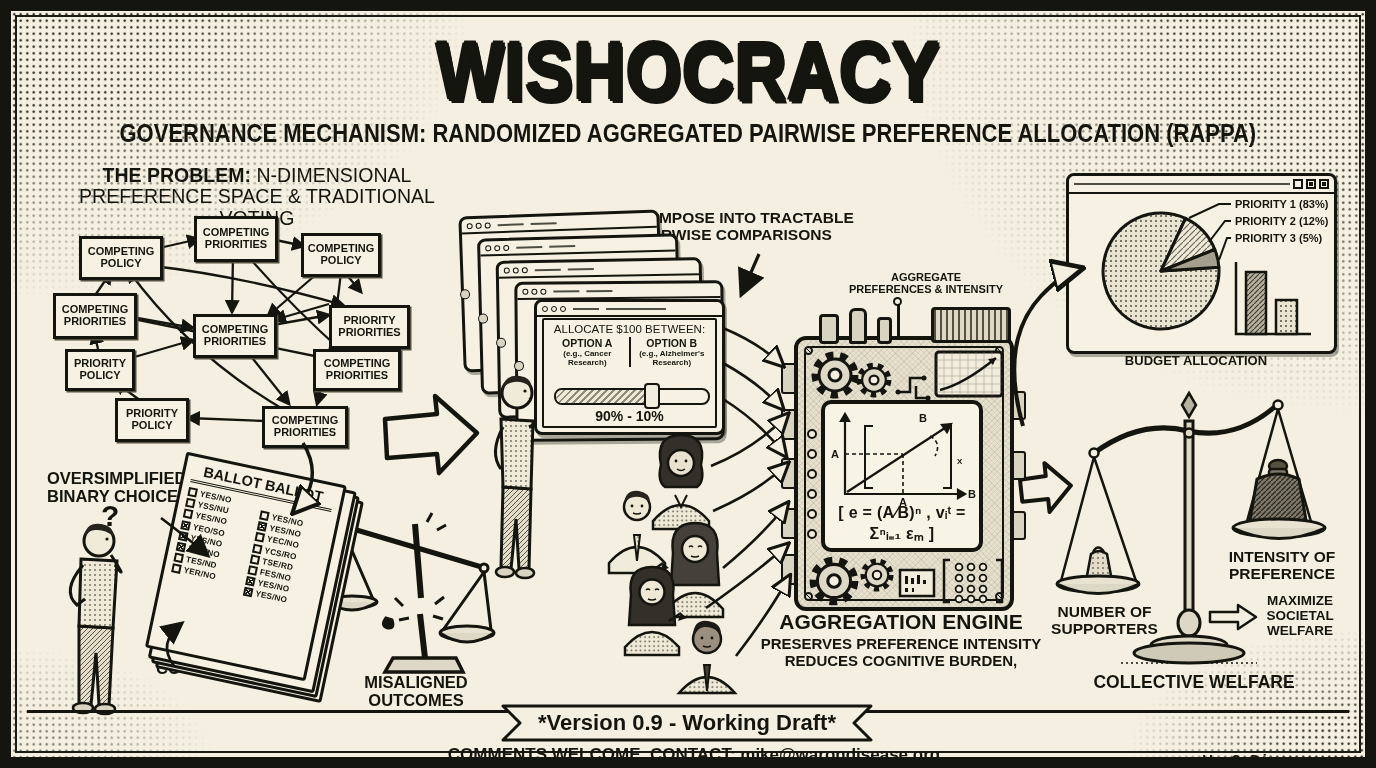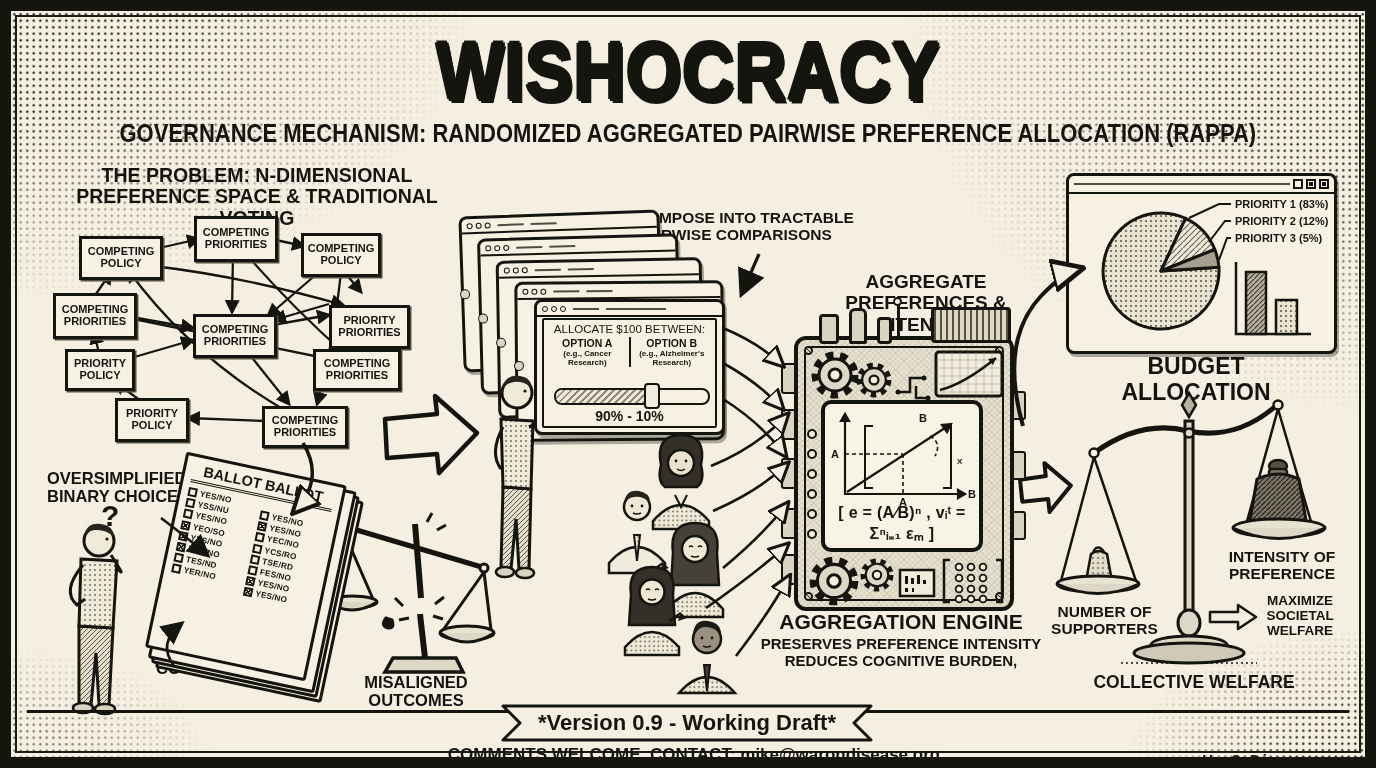--- a/index.html
+++ b/index.html
@@ -6,21 +6,21 @@
   #poster{position:relative;width:1376px;height:768px;overflow:hidden;background:#f4efe0;
     border:11px solid #151510;box-sizing:border-box;font-family:"Liberation Sans",sans-serif;color:#15150f;}
   .a{position:absolute}
   .ht{position:absolute;background-image:radial-gradient(#3a3a30 1.1px,transparent 1.4px);background-size:6.5px 6.5px;pointer-events:none}
   .inner-line{position:absolute;inset:4px;border:2px solid #1b1b15;pointer-events:none}
   .cond{display:inline-block;transform:scaleX(.88);transform-origin:center;white-space:nowrap}
   .ctr{text-align:center}
   #title{left:0;top:14px;width:100%;text-align:center;font-size:81px;font-weight:700;letter-spacing:1px;
     text-shadow:2px 0 #15150f,-2px 0 #15150f,0 2px #15150f,0 -2px #15150f,2px 2px #15150f,3px 4px 0 #15150f;}
   #subtitle{left:0;top:108px;width:100%;text-align:center;font-size:25px;font-weight:700}
-  .sechead{font-size:19.5px;font-weight:700;line-height:1.1}
+  .sechead{font-size:19.5px;font-weight:400;line-height:1.1}
   .node{position:absolute;border:3px solid #15150f;background:#f6f1e2;display:flex;align-items:center;justify-content:center;
     text-align:center;font-weight:700;font-size:11px;line-height:1.05;padding:1px;box-shadow:1.5px 1.5px 0 #55503f;z-index:5}
   .lbl{font-weight:700;line-height:1.12}
   svg{overflow:visible}
   
   .win{position:absolute;border:3px solid #15150f;border-radius:8px;background:#f6f1e2;box-shadow:2px 3px 0 rgba(30,30,20,.35)}
   .tb{height:13px;border-bottom:2.5px solid #15150f;display:flex;align-items:center;gap:3px;padding:0 5px}
   .dot{width:6px;height:6px;border:1.8px solid #15150f;border-radius:50%;box-sizing:border-box}
   .tbl{height:2px;background:#15150f;flex:0 0 26px;margin-left:4px;opacity:.75}
   
@@ -420,21 +420,21 @@
       <circle cx="28" cy="26" r="14" fill="#9b9080" stroke="#15150f" stroke-width="2.5"></circle>
       <path d="M 14,22 Q 15,6 29,8 Q 42,10 42,21 Q 34,13 25,14 Q 17,15 14,22 Z" fill="#1d1b15"></path>
       <circle cx="23" cy="25" r="1.4" fill="#15150f"></circle>
         <circle cx="33" cy="25" r="1.4" fill="#15150f"></circle>
         <path d="M 24,33 q 4,2 8,0" stroke="#15150f" stroke-width="1.5" fill="none"></path>
       <path d="M 0,80 Q 28,48 56,80 L 56,80 L 0,80 Z" fill="url(#pb-dot)" stroke="#15150f" stroke-width="2.5"></path>
       <path d="M 25,52 L 28,78 L 31,52 Z" fill="#45413a" stroke="#15150f" stroke-width="2"></path>
     </g>
   </svg>
 
-  <div class="a lbl ctr" style="left:795px;top:260px;width:240px;font-size:19px">
+  <div class="a lbl ctr" style="left:795px;top:260px;width:240px;font-size:11px">
     <div>AGGREGATE</div>
       <div>PREFERENCES &amp; INTENSITY</div>
   </div>
 
   <div class="knob" style="left:808px;top:303px;width:14px;height:24px"></div>
   <div class="knob" style="left:838px;top:297px;width:12px;height:30px;border-radius:6px 6px 2px 2px"></div>
   <div class="knob" style="left:866px;top:306px;width:9px;height:21px"></div>
   <div class="a" style="left:886px;top:292px;width:2.5px;height:35px;background:#15150f"></div>
   <div class="a" style="left:882px;top:286px;width:9px;height:9px;border:2.5px solid #15150f;border-radius:50%;background:#f4efe0;box-sizing:border-box"></div>
   <div class="knob" style="left:920px;top:296px;width:74px;height:30px;background:repeating-linear-gradient(90deg,#55503f 0 2px,#ddd7c5 2px 6px)"></div>
@@ -599,21 +599,21 @@
       <g stroke="#15150f" stroke-width="2.5">
         <path d="M 167,68 V 140 H 242" fill="none"></path>
         <rect x="177" y="78" width="20" height="62" fill="url(#bar-hatch)"></rect>
         <rect x="207" y="106" width="21" height="34" fill="url(#pie-dots)"></rect>
       </g>
     </svg>
     <div class="a lbl" style="left:166px;top:22px;font-size:11px;white-space:nowrap">PRIORITY 1 (83%)</div>
     <div class="a lbl" style="left:166px;top:39px;font-size:11px;white-space:nowrap">PRIORITY 2 (12%)</div>
     <div class="a lbl" style="left:166px;top:56px;font-size:11px;white-space:nowrap">PRIORITY 3 (5%)</div>
   </div>
-  <div class="a lbl ctr" style="left:1060px;top:343px;width:250px;font-size:23px">BUDGET ALLOCATION</div>
+  <div class="a lbl ctr" style="left:1060px;top:343px;width:250px;font-size:13px">BUDGET ALLOCATION</div>
 
   <svg class="a" style="left:1006px;top:448px" width="60" height="58" viewBox="0 0 60 58">
     <polygon points="4,18 30,17 30,4 54,29 30,53 30,40 4,40" fill="#f4efe0" stroke="#15150f" stroke-width="4" stroke-linejoin="round" transform="rotate(-6 30 29)"></polygon>
   </svg>
 
   <svg class="a" style="left:1030px;top:380px;z-index:7" width="300" height="285" viewBox="0 0 300 285">
     <defs>
       <pattern id="w-dark" width="5" height="5" patternUnits="userSpaceOnUse">
           <rect width="5" height="5" fill="#7e786a"></rect>
           <path d="M0,5 L5,0" stroke="#2a271f" stroke-width="1.3"></path>

